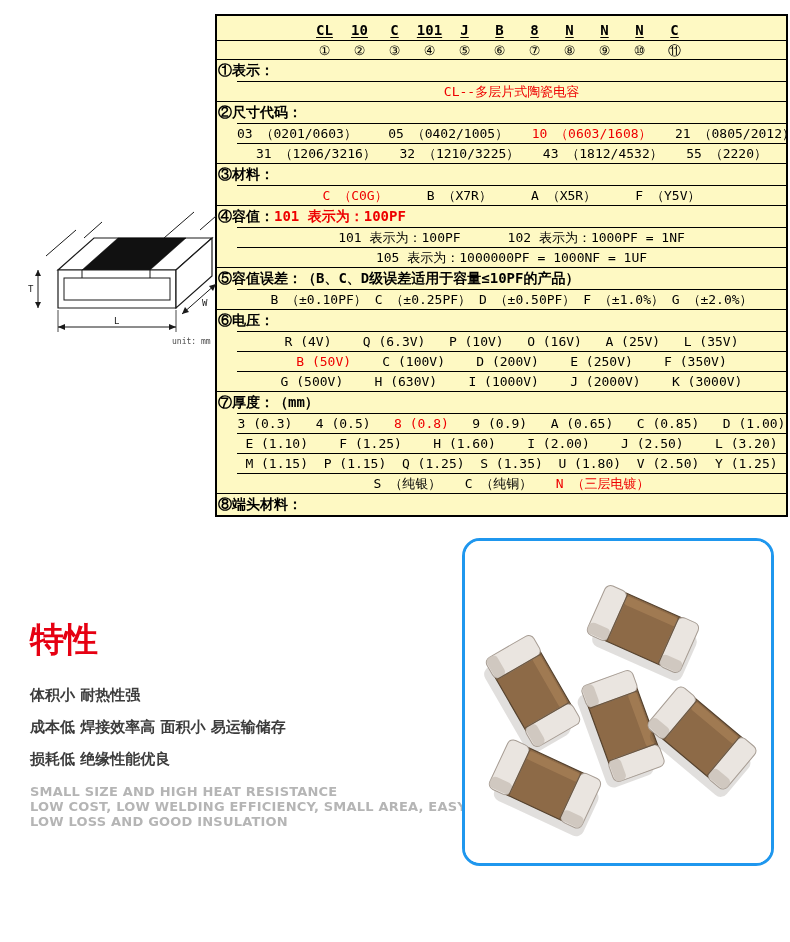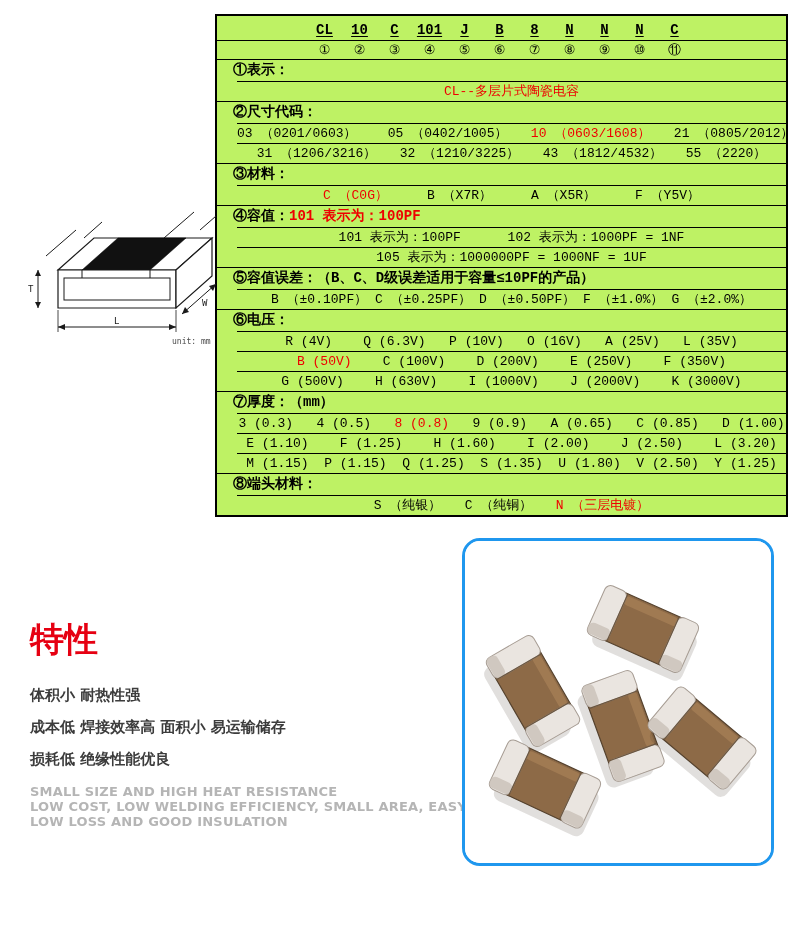--- a/index.html
+++ b/index.html
@@ -5,29 +5,29 @@
   html,body{margin:0;padding:0;}
   body{
     width:790px;height:942px;position:relative;background:#ffffff;
     font-family:"DejaVu Sans Mono","Liberation Mono",monospace;
     color:#000;
   }
 
   
   .spec-table{
     position:absolute;left:215px;top:14px;width:569px;
-    border:2px solid #000;background:#bef264;font-family:Liberation Mono, monospace;
+    border:2px solid #000;background:#fef9c3;
   }
   .trow{border-top:1px solid #000;white-space:pre;overflow:hidden;}
   .code-row{display:flex;padding-left:90px;height:24px;align-items:flex-end;border-top:none;}
   .num-row{display:flex;padding-left:90px;height:18px;align-items:center;}
   .code-cell{flex:0 0 35px;text-align:center;font-weight:bold;font-size:14px;
     text-decoration:underline;text-underline-offset:2px;line-height:1;padding-bottom:3px;}
   .num-cell{flex:0 0 35px;text-align:center;font-size:13px;line-height:1;}
-  .trow.header{font-weight:bold;font-size:14px;line-height:21px;padding-left:16px;text-align:left;}
+  .trow.header{font-weight:bold;font-size:14px;line-height:21px;padding-left:1px;text-align:left;}
   .trow.value{font-size:13px;line-height:19px;text-align:center;margin-left:20px;}
   .red{color:#ee0000;}
 
   
   .dimension-diagram{position:absolute;left:24px;top:186px;}
 
   
   .features{position:absolute;left:30px;top:620px;width:420px;
     font-family:"DejaVu Sans","Liberation Sans",sans-serif;}
   .f-title{color:#e60012;font-size:34px;font-weight:bold;line-height:1.15;margin:0 0 20px 0;}
@@ -63,22 +63,22 @@
       <div class="trow header"><span>⑤容值误差：（B、C、D级误差适用于容量≤10PF的产品）</span></div>
       <div class="trow value"><span>B （±0.10PF） C （±0.25PF） D （±0.50PF） F （±1.0%） G （±2.0%）</span></div>
       <div class="trow header"><span>⑥电压：</span></div>
       <div class="trow value"><span>R (4V)    Q (6.3V)   P (10V)   O (16V)   A (25V)   L (35V)</span></div>
       <div class="trow value"><span class="red">B (50V)</span><span>    C (100V)    D (200V)    E (250V)    F (350V)</span></div>
       <div class="trow value"><span>G (500V)    H (630V)    I (1000V)    J (2000V)    K (3000V)</span></div>
       <div class="trow header"><span>⑦厚度：（mm）</span></div>
       <div class="trow value"><span>3 (0.3)   4 (0.5)   </span><span class="red">8 (0.8)</span><span>   9 (0.9)   A (0.65)   C (0.85)   D (1.00)</span></div>
       <div class="trow value"><span>E (1.10)    F (1.25)    H (1.60)    I (2.00)    J (2.50)    L (3.20)</span></div>
       <div class="trow value"><span>M (1.15)  P (1.15)  Q (1.25)  S (1.35)  U (1.80)  V (2.50)  Y (1.25)</span></div>
+      <div class="trow value"><span>S （纯银）   C （纯铜）   </span><span class="red">N （三层电镀）</span></div>
       <div class="trow header"><span>⑧端头材料：</span></div>
-      <div class="trow value"><span>S （纯银）   C （纯铜）   </span><span class="red">N （三层电镀）</span></div>
     </div>
 </div>
 
 <svg class="dimension-diagram" width="195" height="168" viewBox="0 0 195 168">
 
   <polygon points="34,84 152,84 188,52 70,52" fill="#ffffff" stroke="#1a1a1a" stroke-width="1.2"></polygon>
 
   <polygon points="58,84 126,84 162,52 94,52" fill="#111111" stroke="#000" stroke-width="0.5"></polygon>
 
   <polygon points="34,84 152,84 152,122 34,122" fill="#ffffff" stroke="#1a1a1a" stroke-width="1.2"></polygon>

